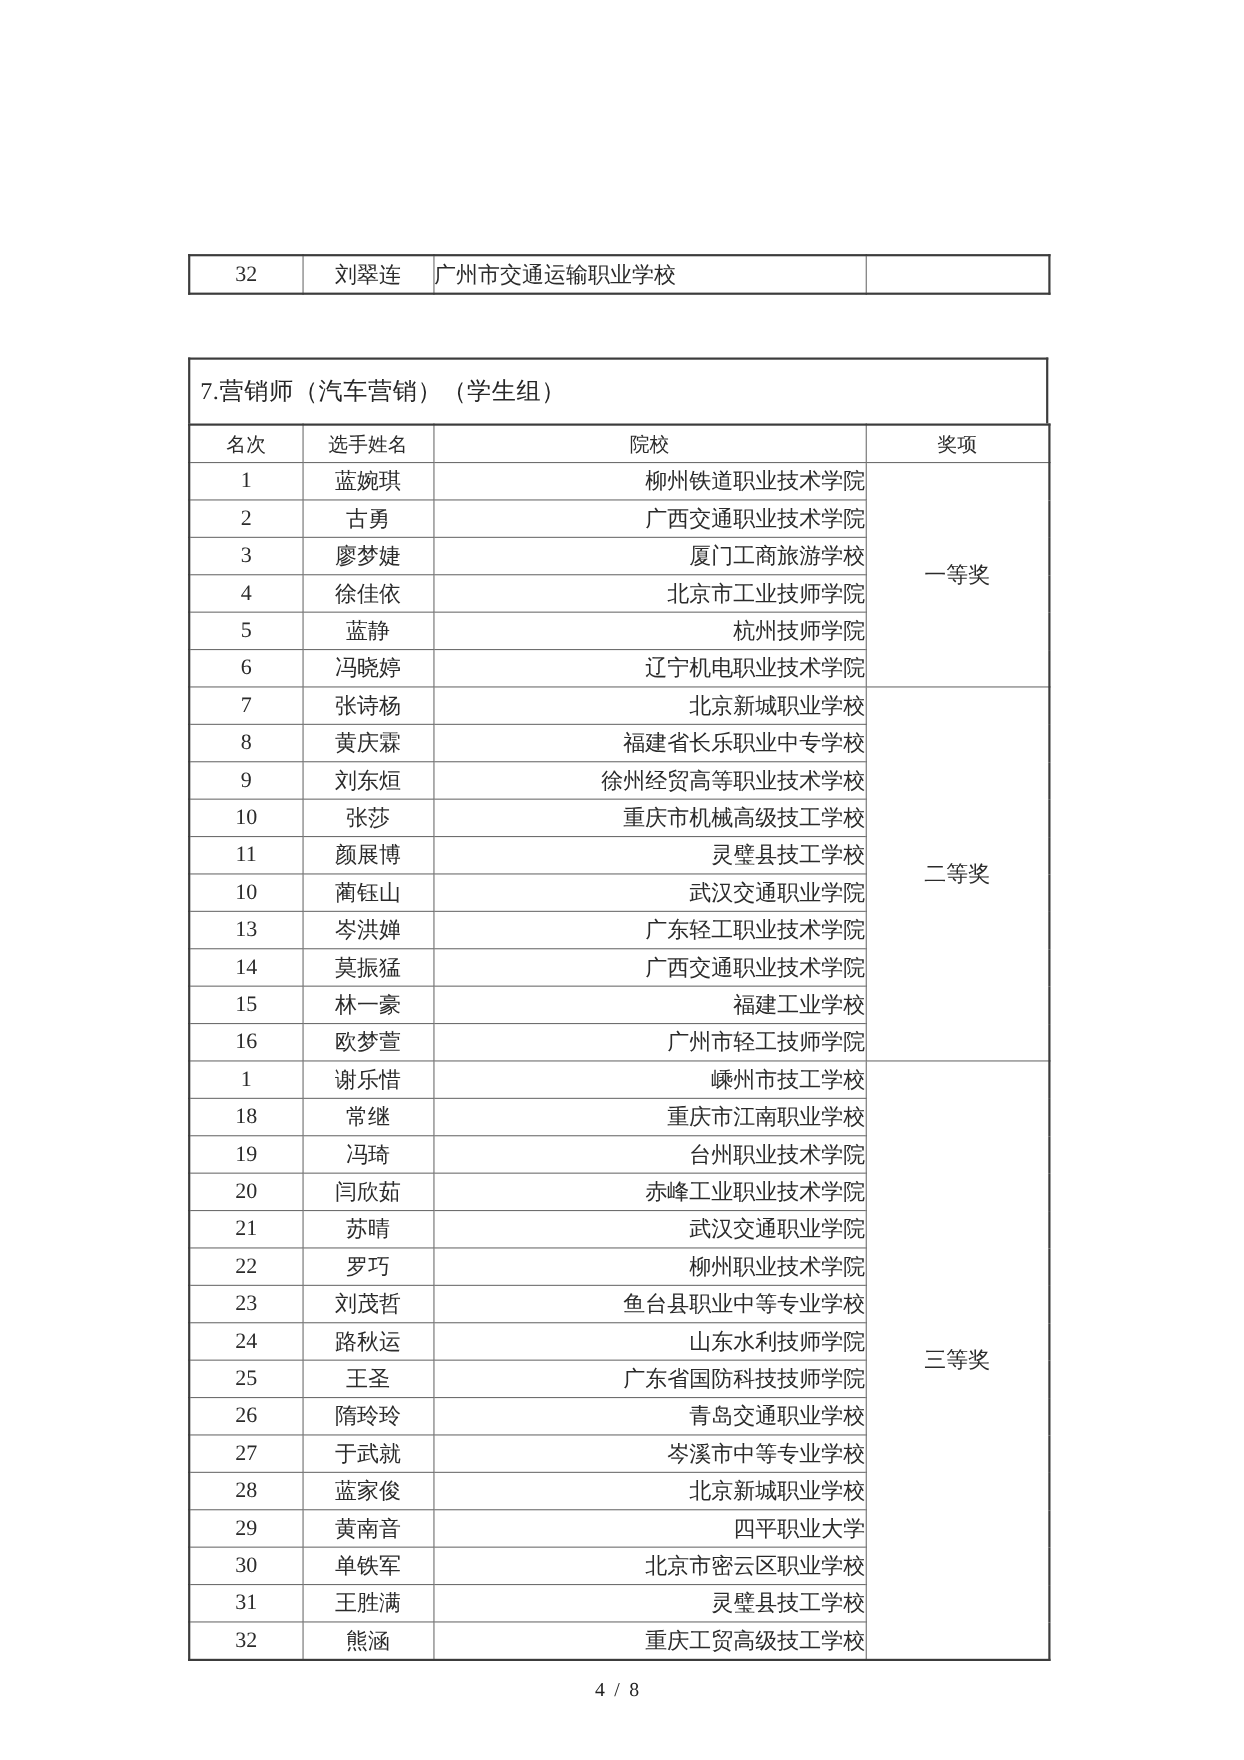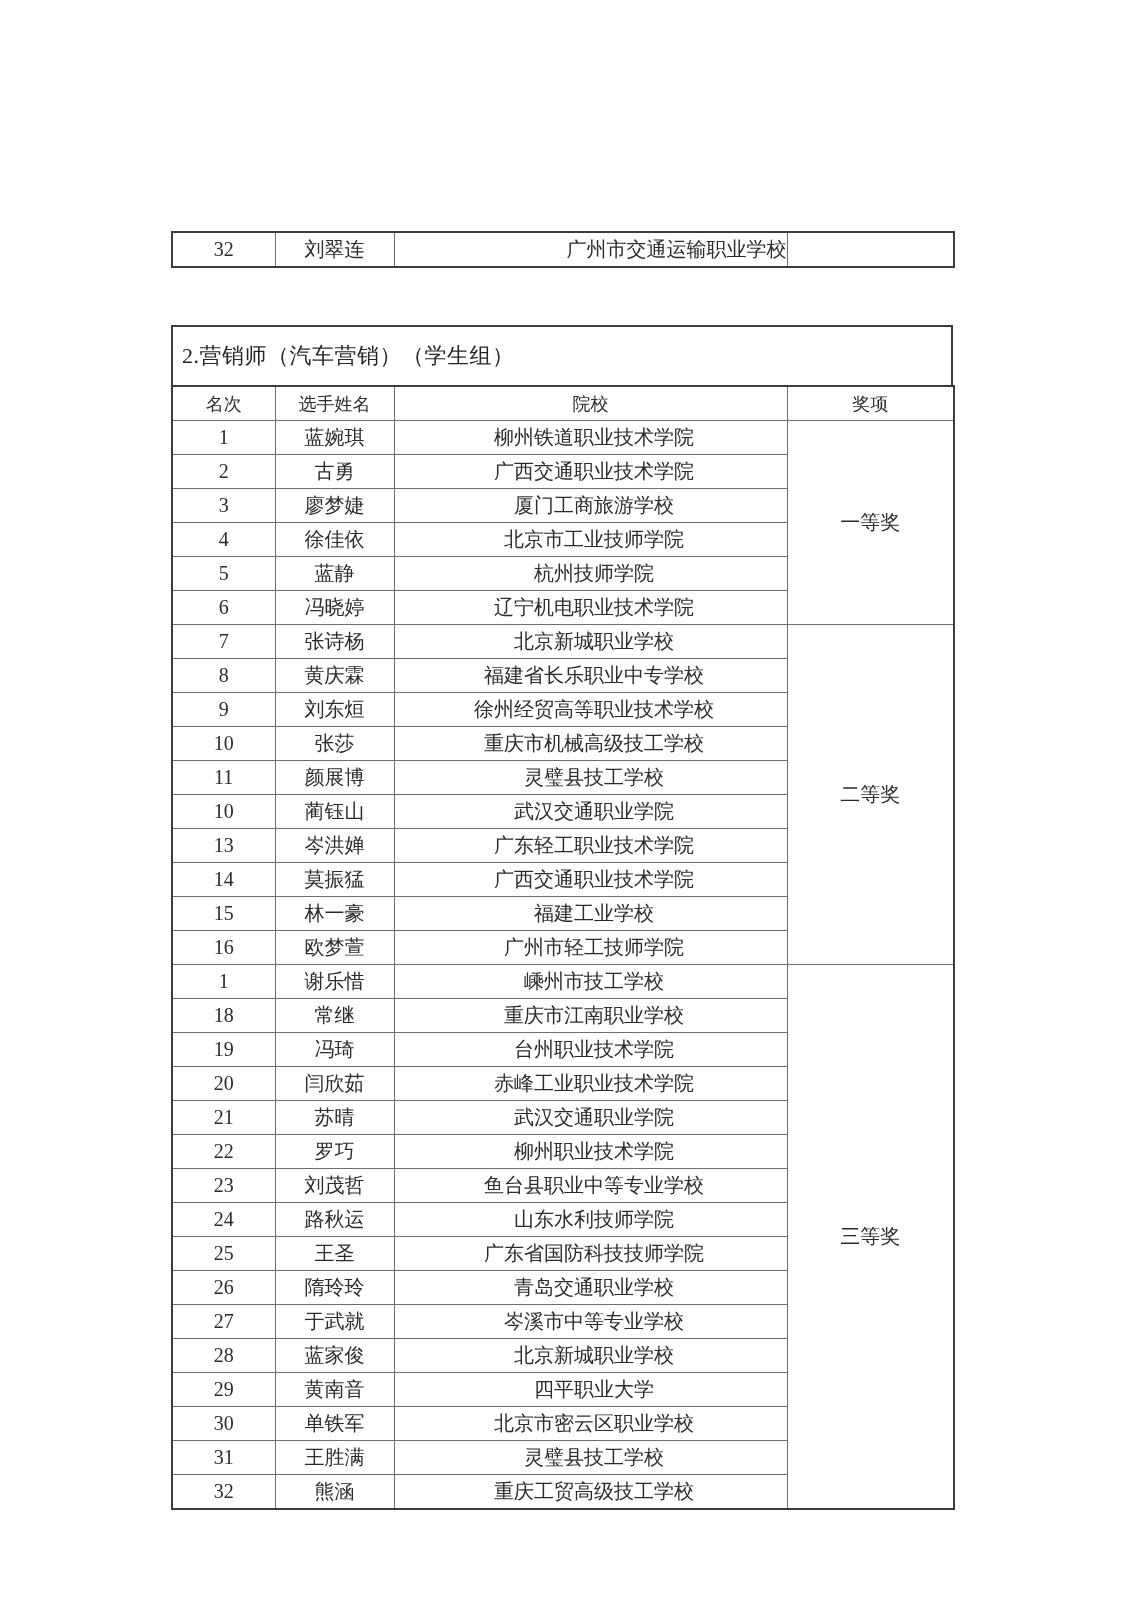--- a/index.html
+++ b/index.html
@@ -59,24 +59,24 @@
   }
   .section-title {
     font-size: 22px;
     letter-spacing: 0.5px;
     padding-left: 9px;
     color: #262626;
   }
   .main-table th { height: 33px; font-size: 18px; }
   .main-table td { height: 33px; }
   .main-table td.c-school {
-    text-align: center;
+    text-align: right;
     padding-left: 7px;
   }
-  .top-table td.c-school-center { text-align: right; }
+  .top-table td.c-school-center { text-align: left; }
   .footer {
     margin-top: 16px;
     text-align: center;
     font-size: 18px;
     letter-spacing: 2px;
     color: #1f1f1f;
   }
 </style>
 </head>
 <body>
@@ -95,21 +95,21 @@
         <tr>
           <td>32</td>
           <td>刘翠连</td>
           <td class="c-school-center">广州市交通运输职业学校</td>
           <td></td>
         </tr>
       </tbody>
     </table>
 
     <div class="section-box">
-      <div class="section-title">2.营销师（汽车营销）（学生组）</div>
+      <div class="section-title">7.营销师（汽车营销）（学生组）</div>
     </div>
 
     <table class="tbl main-table">
       <colgroup>
           <col class="c1">
           <col class="c2">
           <col class="c3">
           <col class="c4">
         </colgroup>
       <thead>
@@ -280,15 +280,16 @@
             <td class="c-school">灵璧县技工学校</td>
           </tr>
           <tr>
             <td class="c-rank">32</td>
             <td class="c-name">熊涵</td>
             <td class="c-school">重庆工贸高级技工学校</td>
           </tr>
         </tbody>
     </table>
 
+    <div class="footer">4 / 8</div>
 
   </div>
 </div>
 
 </body></html>

